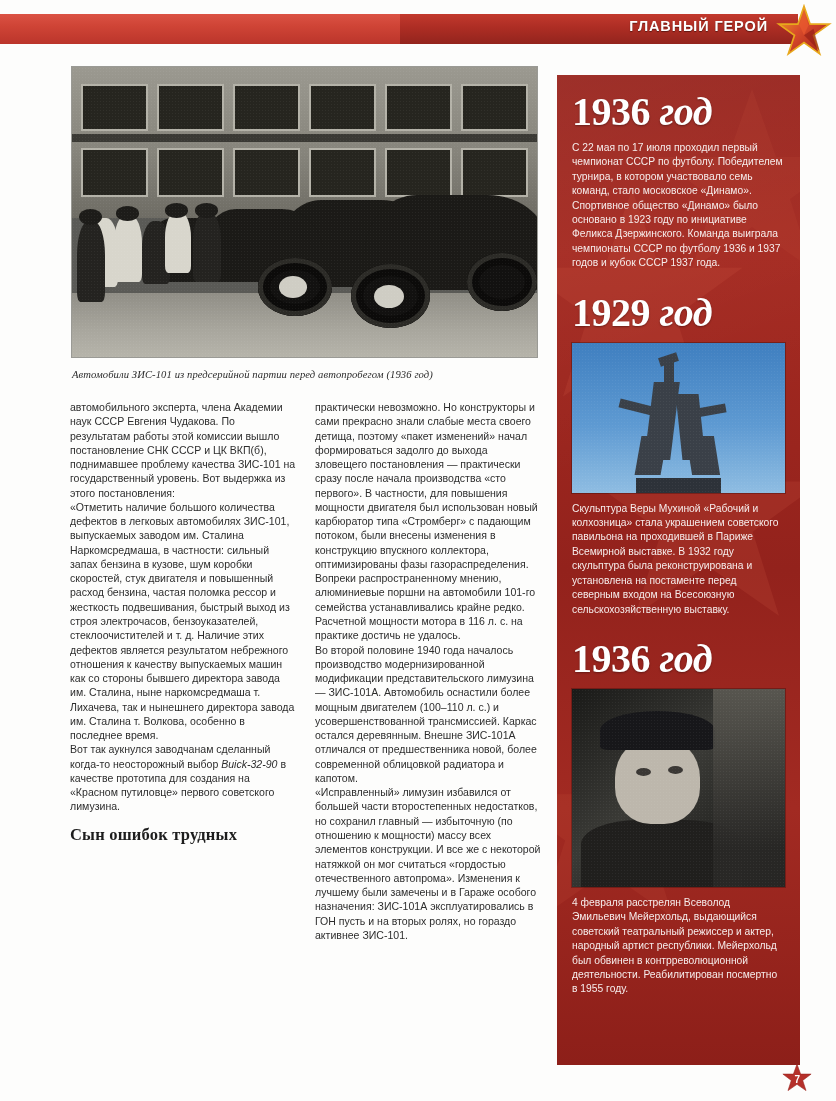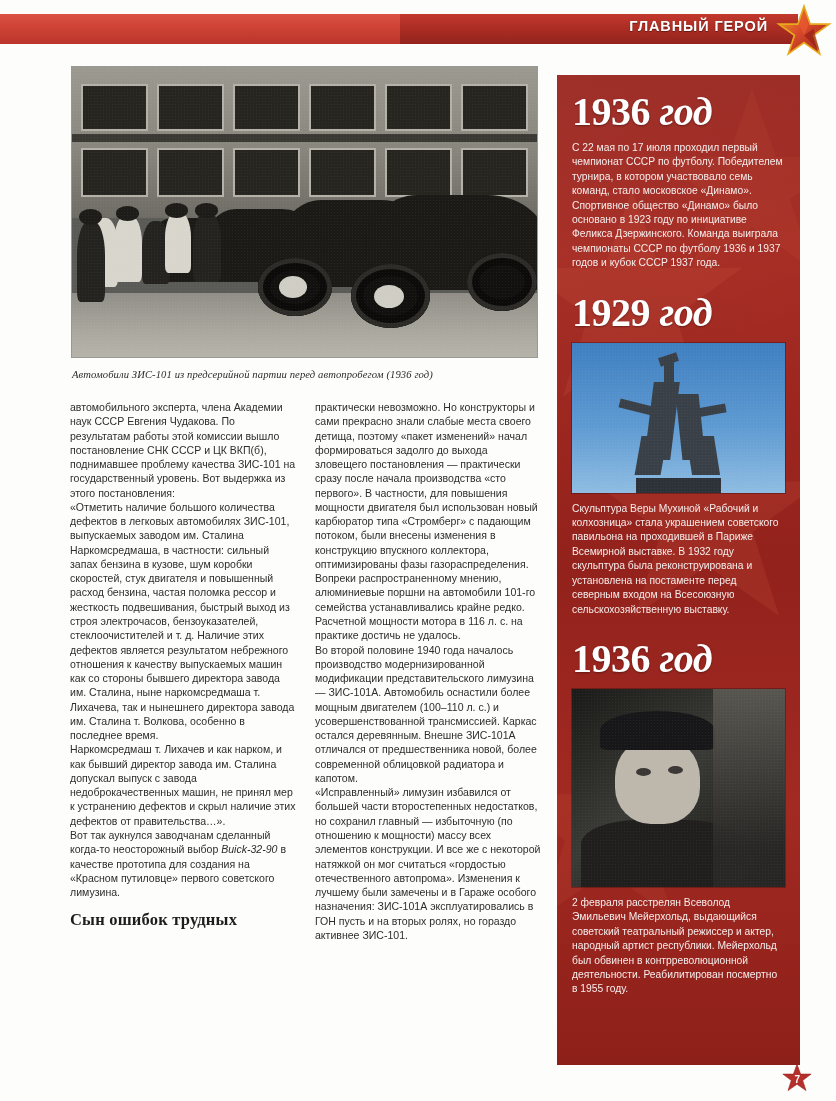--- a/index.html
+++ b/index.html
@@ -231,21 +231,20 @@
     <div class="ph-head" style="left:26.5%;top:47%;width:5%;  height:5%;"></div>
     <div class="ph-grain"></div>
   </div>
 
   <div id="photo-caption">Автомобили ЗИС-101 из предсерийной партии перед автопробегом (1936 год)</div>
 
   <div id="columns">
     <div class="col">
       <p>автомобильного эксперта, члена Академии наук СССР Евгения Чудакова. По результатам работы этой комиссии вышло постановление СНК СССР и ЦК ВКП(б), поднимавшее проблему качества ЗИС-101 на государственный уровень. Вот выдержка из этого постановления:</p>
       <p>«Отметить наличие большого количества дефектов в легковых автомобилях ЗИС-101, выпускаемых заводом им. Сталина Наркомсредмаша, в частности: сильный запах бензина в кузове, шум коробки скоростей, стук двигателя и повышенный расход бензина, частая поломка рессор и жесткость подвешивания, быстрый выход из строя электрочасов, бензоуказателей, стеклоочистителей и т. д. Наличие этих дефектов является результатом небрежного отношения к качеству выпускаемых машин как со стороны бывшего директора завода им. Сталина, ныне наркомсредмаша т. Лихачева, так и нынешнего директора завода им. Сталина т. Волкова, особенно в последнее время.</p>
-      <p>Наркомсредмаш т. Лихачев и как нарком, и как бывший директор завода им. Сталина допускал выпуск с завода недоброкачественных машин, не принял мер к устранению дефектов и скрыл наличие этих дефектов от правительства…».</p>
       <p><span>Вот так аукнулся заводчанам сделанный когда-то неосторожный выбор </span><span class="it">Buick-32-90</span><span> в качестве прототипа для создания на «Красном путиловце» первого советского лимузина.</span></p>
       <h3>Сын ошибок трудных</h3>
     </div>
     <div class="col">
       <p>практически невозможно. Но конструкторы и сами прекрасно знали слабые места своего детища, поэтому «пакет изменений» начал формироваться задолго до выхода зловещего постановления — практически сразу после начала производства «сто первого». В частности, для повышения мощности двигателя был использован новый карбюратор типа «Стромберг» с падающим потоком, были внесены изменения в конструкцию впускного коллектора, оптимизированы фазы газораспределения. Вопреки распространенному мнению, алюминиевые поршни на автомобили 101-го семейства устанавливались крайне редко. Расчетной мощности мотора в 116 л. с. на практике достичь не удалось.</p>
       <p>Во второй половине 1940 года началось производство модернизированной модификации представительского лимузина — ЗИС-101А. Автомобиль оснастили более мощным двигателем (100–110 л. с.) и усовершенствованной трансмиссией. Каркас остался деревянным. Внешне ЗИС-101А отличался от предшественника новой, более современной облицовкой радиатора и капотом.</p>
       <p>«Исправленный» лимузин избавился от большей части второстепенных недостатков, но сохранил главный — избыточную (по отношению к мощности) массу всех элементов конструкции. И все же с некоторой натяжкой он мог считаться «гордостью отечественного автопрома». Изменения к лучшему были замечены и в Гараже особого назначения: ЗИС-101А эксплуатировались в ГОН пусть и на вторых ролях, но гораздо активнее ЗИС-101.</p>
     </div>
   </div>
 
@@ -293,21 +292,21 @@
         <div class="sb-photo portrait">
           <div class="pt-bg"></div>
           <div class="pt-coat" style="left:4%;  bottom:0; width:76%; height:34%;"></div>
           <div class="pt-face" style="left:20%; top:24%; width:40%; height:44%;"></div>
           <div class="pt-cap" style="left:13%; top:11%; width:54%; height:20%;"></div>
           <div style="position:absolute; left:30%; top:40%; width:7%; height:4%; background:#3a3734; border-radius:50%;"></div>
           <div style="position:absolute; left:45%; top:39%; width:7%; height:4%; background:#3a3734; border-radius:50%;"></div>
           <div style="position:absolute; left:66%; top:0;  width:34%; height:100%; background:linear-gradient(180deg,#5d5b54 0%,#2a2927 80%); opacity:0.85;"></div>
           <div class="pt-grain"></div>
         </div>
-        <div class="sb-text">2 февраля расстрелян Всеволод Эмильевич Мейерхольд, выдающийся советский театральный режиссер и актер, народный артист республики. Мейерхольд был обвинен в контрреволюционной деятельности. Реабилитирован посмертно в 1955 году.</div>
+        <div class="sb-text">4 февраля расстрелян Всеволод Эмильевич Мейерхольд, выдающийся советский театральный режиссер и актер, народный артист республики. Мейерхольд был обвинен в контрреволюционной деятельности. Реабилитирован посмертно в 1955 году.</div>
       </div>
 
     </div>
   </div>
 
   <svg id="footer-star" viewBox="0 0 100 100">
     <polygon points="50,4 62,37 97,37 69,58 80,92 50,71 20,92 31,58 3,37 38,37" fill="#b5302a" stroke="#9a231e" stroke-width="2"></polygon>
   </svg>
   <div id="footer-pageno">7</div>
 

